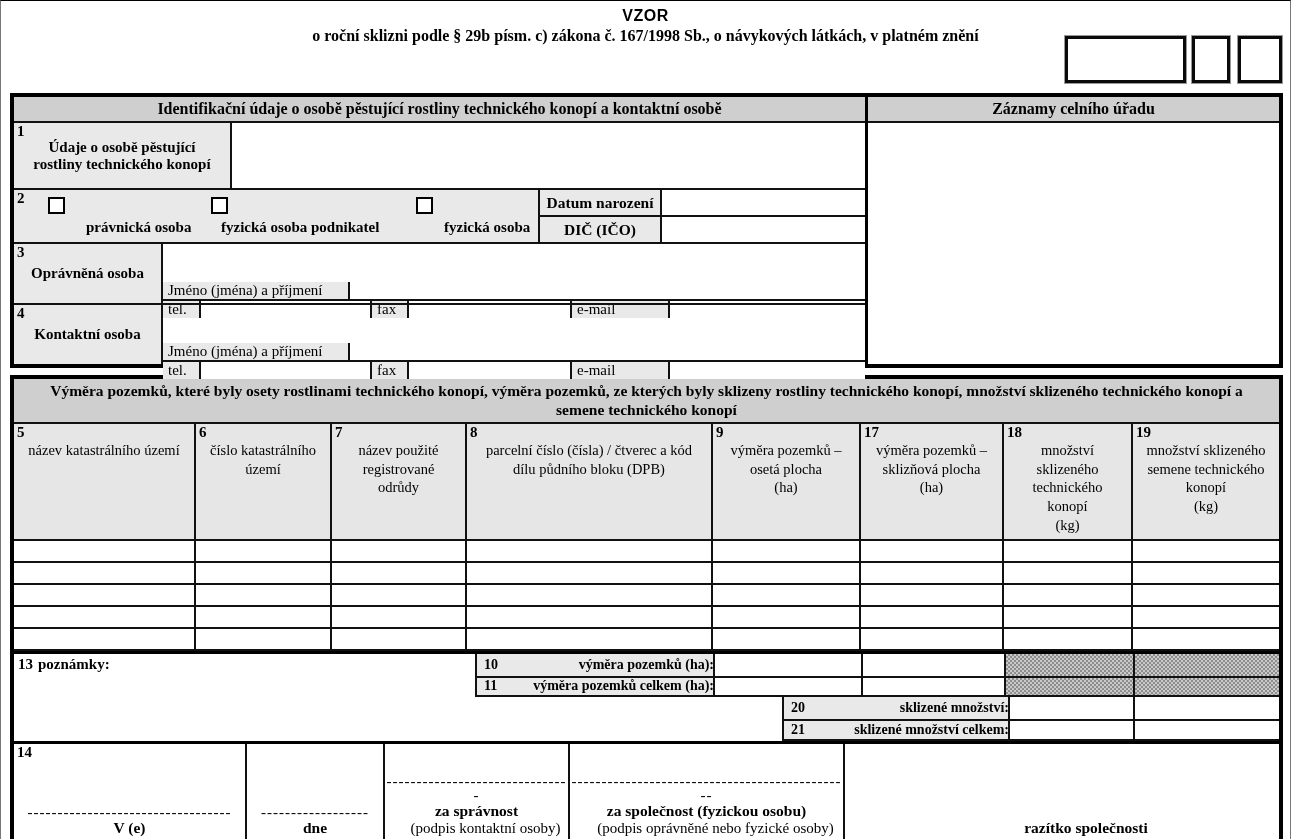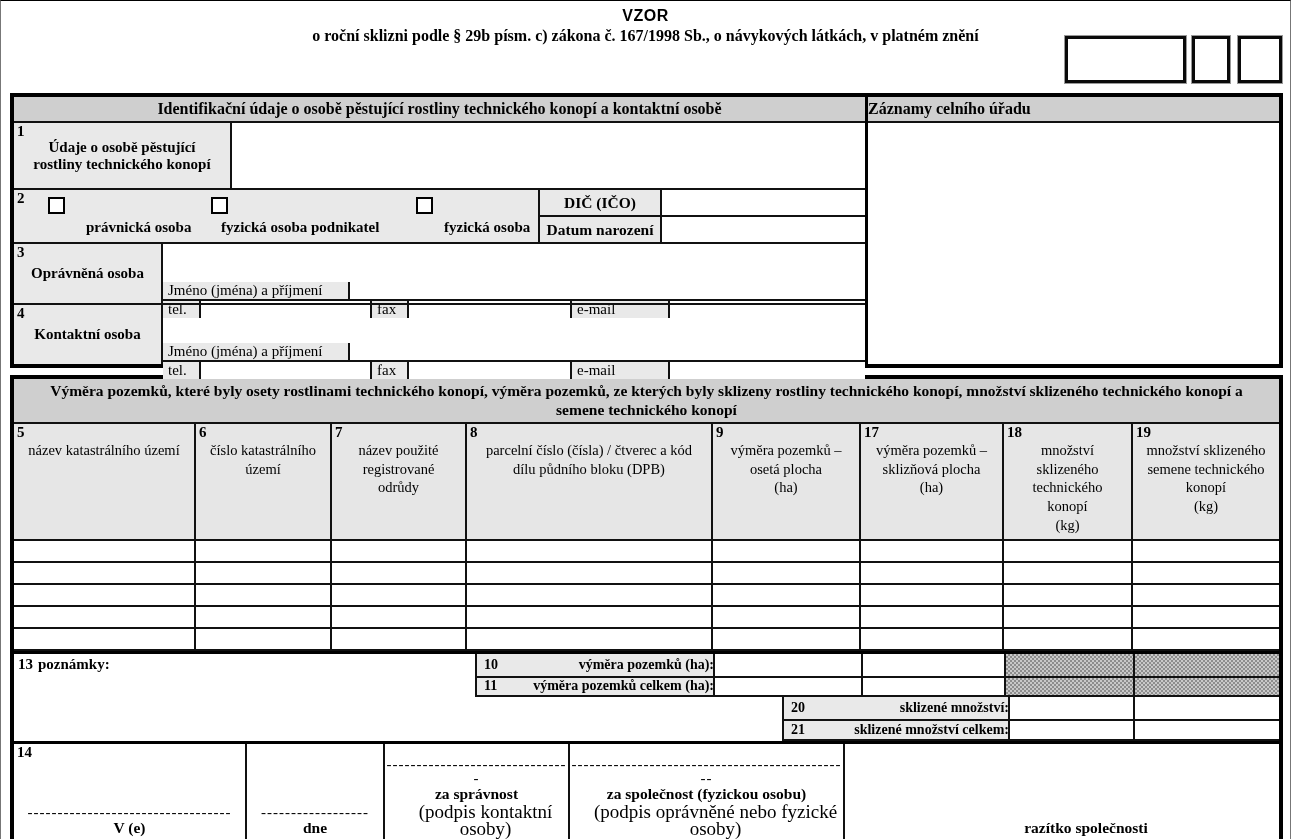--- a/index.html
+++ b/index.html
@@ -70,21 +70,21 @@
   .prow.a{height:29px;margin-top:38px;}
   .prow.b{flex:1;border-top:2px solid #111;}
   .slbl{box-sizing:border-box;border-right:2px solid #111;display:flex;align-items:center;
     padding-left:5px;font-size:15px;}
   .namelbl{width:187px;}
   .tellbl{width:38px;} .telinp{width:171px;border-right:2px solid #111;box-sizing:border-box;}
   .faxlbl{width:37px;} .faxinp{width:163px;border-right:2px solid #111;box-sizing:border-box;}
   .emaillbl{width:98px;}
   .prow .fill{flex:1;}
   .customs{flex:1;display:flex;flex-direction:column;}
-  .customshead{height:24px;line-height:23px;text-align:left;font-weight:bold;font-size:16px;border-bottom:2px solid #111;}
+  .customshead{height:24px;line-height:23px;text-align:center;font-weight:bold;font-size:16px;border-bottom:2px solid #111;}
   .customsarea{flex:1;background:#fff;}
 
   .gap{height:7px;}
 
   
   .sectionB{width:1273px;box-sizing:border-box;border:4px solid #000;}
   .phead{
     min-height:42px;box-sizing:border-box;padding:2px 30px;
     display:flex;align-items:center;justify-content:center;text-align:center;
     font-weight:bold;font-size:15.5px;line-height:1.25;
@@ -115,21 +115,21 @@
 
   
   .sigrow{display:flex;height:98px;border-top:3px solid #000;box-sizing:border-box;}
   .sigcell{position:relative;box-sizing:border-box;border-right:2px solid #111;
     display:flex;flex-direction:column;justify-content:flex-end;align-items:center;
     padding-bottom:2px;font-size:15px;text-align:center;}
   .sigcell:last-child{border-right:none;}
   .sc1{width:233px;} .sc2{width:138px;} .sc3{width:185px;} .sc4{width:275px;} .sc5{flex:1;padding-left:48px;}
   .dashes{font-size:15px;line-height:14px;letter-spacing:1px;}
   .siglabel{font-weight:bold;font-size:15.5px;line-height:18px;}
-  .sigsub{font-size:19px;line-height:17px;padding-left:18px;}
+  .sigsub{font-size:15px;line-height:17px;padding-left:18px;}
 </style>
 </head>
 <body>
 
 <div class="page">
 
   <div class="tophead">
     <div class="vzor">VZOR</div>
     <div class="formsubtitle">o roční sklizni podle § 29b písm. c) zákona č. 167/1998 Sb., o návykových látkách, v platném znění</div>
     <div class="stampbox big"></div>
@@ -155,25 +155,25 @@
           <span class="cellnum">2</span>
           <span class="checkbox cb1"></span>
           <span class="checkbox cb2"></span>
           <span class="checkbox cb3"></span>
           <span class="cblabel cbl1">právnická osoba</span>
           <span class="cblabel cbl2">fyzická osoba podnikatel</span>
           <span class="cblabel cbl3">fyzická osoba</span>
         </div>
         <div class="dicstack">
           <div class="dicrow">
+            <div class="diclbl graybg">Datum narození</div>
+            <div class="inputcell"></div>
+          </div>
+          <div class="dicrow">
             <div class="diclbl graybg">DIČ (IČO)</div>
-            <div class="inputcell"></div>
-          </div>
-          <div class="dicrow">
-            <div class="diclbl graybg">Datum narození</div>
             <div class="inputcell"></div>
           </div>
         </div>
       </div>
 
       <div class="idrow row34">
         <div class="lblcell personlbl graybg">
           <span class="cellnum">3</span>
           <span>Oprávněná osoba</span>
         </div>

